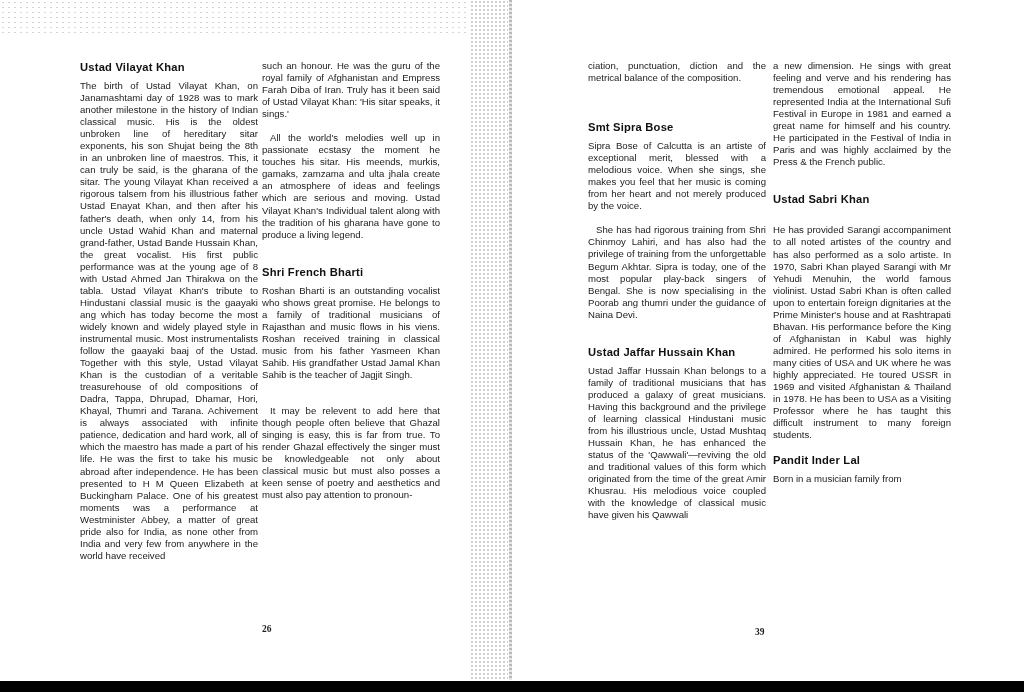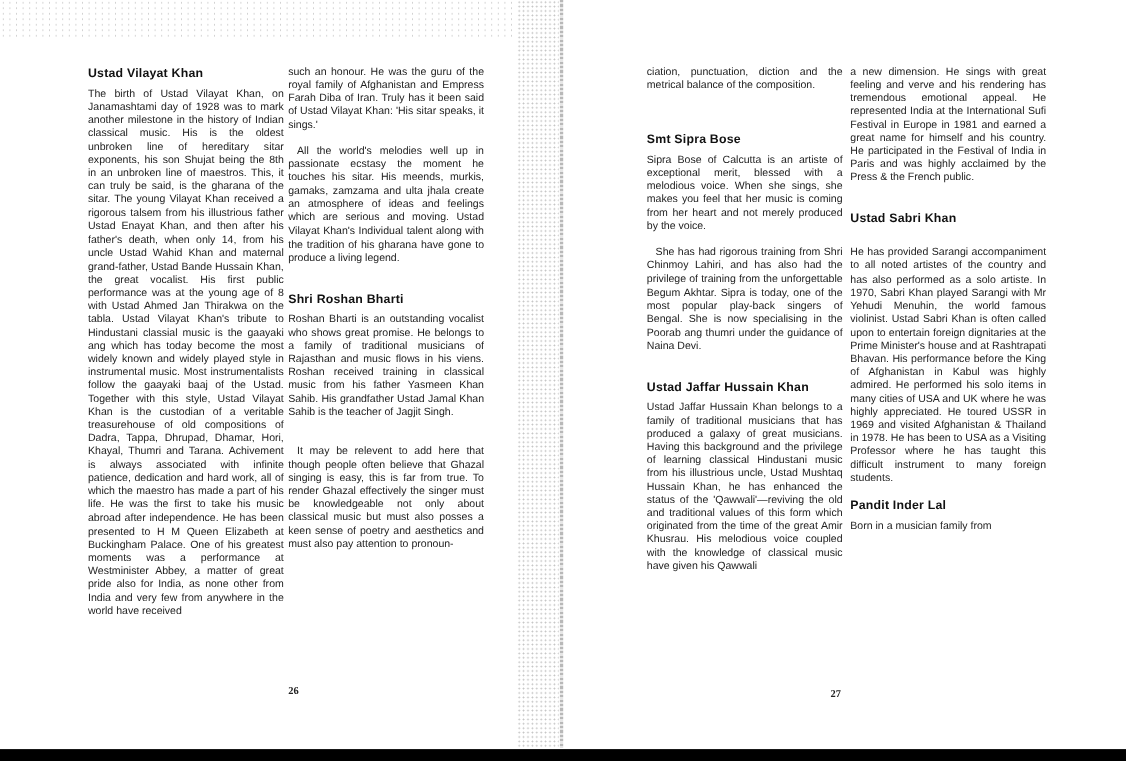--- a/index.html
+++ b/index.html
@@ -54,21 +54,21 @@
     <div class="col" style="left:80px;">
       <div class="heading">Ustad Vilayat Khan</div>
       <p>The birth of Ustad Vilayat Khan, on Janamashtami day of 1928 was to mark another milestone in the history of Indian classical music. His is the oldest unbroken line of hereditary sitar exponents, his son Shujat being the 8th in an unbroken line of maestros. This, it can truly be said, is the gharana of the sitar. The young Vilayat Khan received a rigorous talsem from his illustrious father Ustad Enayat Khan, and then after his father's death, when only 14, from his uncle Ustad Wahid Khan and maternal grand-father, Ustad Bande Hussain Khan, the great vocalist. His first public performance was at the young age of 8 with Ustad Ahmed Jan Thirakwa on the tabla. Ustad Vilayat Khan's tribute to Hindustani classial music is the gaayaki ang which has today become the most widely known and widely played style in instrumental music. Most instrumentalists follow the gaayaki baaj of the Ustad. Together with this style, Ustad Vilayat Khan is the custodian of a veritable treasurehouse of old compositions of Dadra, Tappa, Dhrupad, Dhamar, Hori, Khayal, Thumri and Tarana. Achivement is always associated with infinite patience, dedication and hard work, all of which the maestro has made a part of his life. He was the first to take his music abroad after independence. He has been presented to H M Queen Elizabeth at Buckingham Palace. One of his greatest moments was a performance at Westminister Abbey, a matter of great pride also for India, as none other from India and very few from anywhere in the world have received</p>
     </div>
 
     <div class="col" style="left:262px;">
       <p>such an honour. He was the guru of the royal family of Afghanistan and Empress Farah Diba of Iran. Truly has it been said of Ustad Vilayat Khan: 'His sitar speaks, it sings.'</p>
       <div class="gap"></div>
       <p class="indent">All the world's melodies well up in passionate ecstasy the moment he touches his sitar. His meends, murkis, gamaks, zamzama and ulta jhala create an atmosphere of ideas and feelings which are serious and moving. Ustad Vilayat Khan's Individual talent along with the tradition of his gharana have gone to produce a living legend.</p>
       <div class="gap-lg"></div>
-      <div class="heading">Shri Roshan Bharti</div>
+      <div class="heading">Shri French Bharti</div>
       <p>Roshan Bharti is an outstanding vocalist who shows great promise. He belongs to a family of traditional musicians of Rajasthan and music flows in his viens. Roshan received training in classical music from his father Yasmeen Khan Sahib. His grandfather Ustad Jamal Khan Sahib is the teacher of Jagjit Singh.</p>
       <div class="gap"></div>
       <div class="gap"></div>
       <p class="indent">It may be relevent to add here that though people often believe that Ghazal singing is easy, this is far from true. To render Ghazal effectively the singer must be knowledgeable not only about classical music but must also posses a keen sense of poetry and aesthetics and must also pay attention to pronoun-</p>
     </div>
 
     <div class="page-num" style="left:262px; top:624px;text-align:right;">26</div>
   </div>
 
   <div class="page page-right">
@@ -89,17 +89,17 @@
       <p>a new dimension. He sings with great feeling and verve and his rendering has tremendous emotional appeal. He represented India at the International Sufi Festival in Europe in 1981 and earned a great name for himself and his country. He participated in the Festival of India in Paris and was highly acclaimed by the Press &amp; the French public.</p>
       <div class="gap-lg"></div>
       <div class="heading">Ustad Sabri Khan</div>
       <div class="gap"></div>
       <p>He has provided Sarangi accompaniment to all noted artistes of the country and has also performed as a solo artiste. In 1970, Sabri Khan played Sarangi with Mr Yehudi Menuhin, the world famous violinist. Ustad Sabri Khan is often called upon to entertain foreign dignitaries at the Prime Minister's house and at Rashtrapati Bhavan. His performance before the King of Afghanistan in Kabul was highly admired. He performed his solo items in many cities of USA and UK where he was highly appreciated. He toured USSR in 1969 and visited Afghanistan &amp; Thailand in 1978. He has been to USA as a Visiting Professor where he has taught this difficult instrument to many foreign students.</p>
       <div class="gap"></div>
       <div class="heading">Pandit Inder Lal</div>
       <p>Born in a musician family from</p>
     </div>
 
-    <div class="page-num" style="left:243px; top:627px;">27</div>
+    <div class="page-num" style="left:243px; top:627px;">39</div>
   </div>
 
   <div class="bottom-bar"></div>
 </div>
 
 </body></html>

